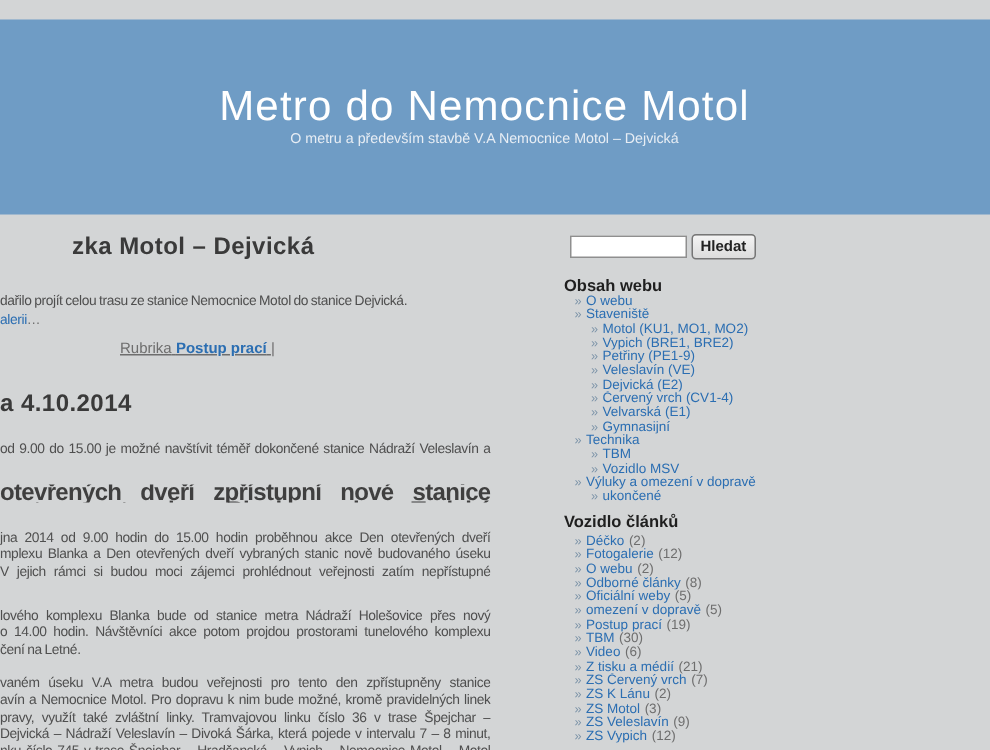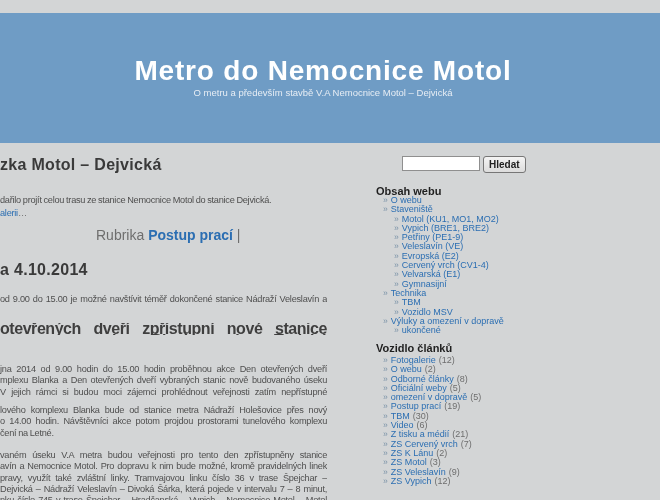--- a/index.html
+++ b/index.html
@@ -1,47 +1,47 @@
 <!DOCTYPE html>
 <html><head>
 <meta charset="utf-8">
 <style>
   html,body{margin:0;padding:0;}
   body{width:660px;height:500px;overflow:hidden;font-family:"Liberation Sans","DejaVu Sans",sans-serif;}
   .page{position:relative;width:660px;height:500px;background:#d3d5d6;overflow:hidden;}
 
   
   .masthead{position:absolute;top:13px;left:0;width:646px;height:130px;background:#6f9cc5;text-align:center;}
-  .site-title{position:absolute;top:44px;left:0;right:0;color:#ffffff;font-size:28px;line-height:28px;font-weight:bold;letter-spacing:0.8px;cursor:pointer;}
+  .site-title{position:absolute;top:44px;left:0;right:0;color:#ffffff;font-size:28px;line-height:28px;font-weight:normal;letter-spacing:0.8px;cursor:pointer;}
   .site-subtitle{position:absolute;top:74px;left:0;right:0;color:#e7edf4;font-size:9.5px;line-height:12px;}
   .head-strip{position:absolute;top:13px;left:646px;width:14px;height:130px;background:#6f9cc5;}
 
   
   .main{position:absolute;top:143px;left:0;width:327px;color:#4f4f4f;}
   .post-title{position:absolute;left:0;margin:0;font-size:16px;line-height:19px;font-weight:bold;color:#3a3a3a;letter-spacing:0.3px;white-space:nowrap;}
-  .t1{top:12px;}
+  .t1{top:12px;padding-left:48px;}
   .t2{top:117px;}
   .bodytext{font-size:9.2px;letter-spacing:-0.25px;word-spacing:-0.5px;line-height:11.35px;}
   .excerpt{position:absolute;top:52px;left:0;white-space:nowrap;}
   .gallery-line{position:absolute;top:65px;left:0;white-space:nowrap;}
-  .meta-line{position:absolute;top:84px;left:96px;white-space:nowrap;font-size:14px;color:#6e6e6e;}
+  .meta-line{position:absolute;top:84px;left:80px;white-space:nowrap;font-size:10px;color:#6e6e6e;text-decoration:underline;}
   .meta-line .mlink{font-weight:bold;}
   .intro{position:absolute;top:151px;left:0;}
   .subhead{position:absolute;top:180px;left:0;font-weight:bold;color:#3f3f3f;font-size:16px;letter-spacing:-0.45px;word-spacing:-0.5px;line-height:11.5px;}
-  .pA{position:absolute;top:210px;left:0;margin-top:11px;}
+  .pA{position:absolute;top:210px;left:0;}
   .pB{position:absolute;top:262px;left:0;}
   .pC{position:absolute;top:307px;left:0;}
   .jline,.pline{width:327px;text-align:justify;text-align-last:justify;overflow:hidden;height:11.35px;}
   .subhead.jline{height:12px;}
   .pline.plain,.jline.plain{text-align:left;text-align-last:left;}
   a.link{color:#2b6eb2;text-decoration:none;cursor:pointer;}
   .dots{color:#6e6e6e;}
 
   
-  .search-row{position:absolute;top:156px;left:402px;display:flex;}
+  .search-row{position:absolute;top:156px;left:380px;display:flex;align-items:center;}
   .search-input{width:72px;height:13px;border:1px solid #8f8f8f;background:#ffffff;font-size:9px;padding:0 2px;outline:none;}
   .search-btn{margin-left:3px;height:17px;font-size:10px;font-weight:bold;color:#222;padding:0 5px;border:1px solid #767676;border-radius:3px;background:linear-gradient(#f4f4f4,#dcdcdc);font-family:inherit;cursor:pointer;}
   .widget-title{position:absolute;left:376px;margin:0;font-size:11px;line-height:12px;font-weight:bold;color:#1f1f1f;}
   .wt1{top:185px;}
   .wt2{top:342px;}
   .slist{position:absolute;left:376px;width:284px;font-size:9px;line-height:9.3px;}
   .sl1{top:196px;}
   .sl2{top:356px;}
   .s-item{height:9.3px;overflow:hidden;cursor:pointer;}
   .s-item.lvl1{padding-left:7px;}
@@ -99,33 +99,34 @@
   </div>
 
   <h2 class="widget-title wt1">Obsah webu</h2>
   <div class="slist sl1" id="content-list">
       <div class="s-item lvl1"><span class="chev">»</span><a class="slink">O webu</a></div>
       <div class="s-item lvl1"><span class="chev">»</span><a class="slink">Staveniště</a></div>
       <div class="s-item lvl2"><span class="chev">»</span><a class="slink">Motol (KU1, MO1, MO2)</a></div>
       <div class="s-item lvl2"><span class="chev">»</span><a class="slink">Vypich (BRE1, BRE2)</a></div>
       <div class="s-item lvl2"><span class="chev">»</span><a class="slink">Petřiny (PE1-9)</a></div>
       <div class="s-item lvl2"><span class="chev">»</span><a class="slink">Veleslavín (VE)</a></div>
-      <div class="s-item lvl2"><span class="chev">»</span><a class="slink">Evropská (E2)</a></div>
+      <div class="s-item lvl2"><span class="chev">»</span><a class="slink">Dejvická (E2)</a></div>
       <div class="s-item lvl2"><span class="chev">»</span><a class="slink">Červený vrch (CV1-4)</a></div>
       <div class="s-item lvl2"><span class="chev">»</span><a class="slink">Velvarská (E1)</a></div>
       <div class="s-item lvl2"><span class="chev">»</span><a class="slink">Gymnasijní</a></div>
       <div class="s-item lvl1"><span class="chev">»</span><a class="slink">Technika</a></div>
       <div class="s-item lvl2"><span class="chev">»</span><a class="slink">TBM</a></div>
       <div class="s-item lvl2"><span class="chev">»</span><a class="slink">Vozidlo MSV</a></div>
       <div class="s-item lvl1"><span class="chev">»</span><a class="slink">Výluky a omezení v dopravě</a></div>
       <div class="s-item lvl2"><span class="chev">»</span><a class="slink">ukončené</a></div>
     </div>
 
   <h2 class="widget-title wt2">Vozidlo článků</h2>
   <div class="slist sl2" id="cat-list">
+      <div class="s-item lvl1"><span class="chev">»</span><a class="slink">Déčko</a><span class="cnt">(2)</span></div>
       <div class="s-item lvl1"><span class="chev">»</span><a class="slink">Fotogalerie</a><span class="cnt">(12)</span></div>
       <div class="s-item lvl1"><span class="chev">»</span><a class="slink">O webu</a><span class="cnt">(2)</span></div>
       <div class="s-item lvl1"><span class="chev">»</span><a class="slink">Odborné články</a><span class="cnt">(8)</span></div>
       <div class="s-item lvl1"><span class="chev">»</span><a class="slink">Oficiální weby</a><span class="cnt">(5)</span></div>
       <div class="s-item lvl1"><span class="chev">»</span><a class="slink">omezení v dopravě</a><span class="cnt">(5)</span></div>
       <div class="s-item lvl1"><span class="chev">»</span><a class="slink">Postup prací</a><span class="cnt">(19)</span></div>
       <div class="s-item lvl1"><span class="chev">»</span><a class="slink">TBM</a><span class="cnt">(30)</span></div>
       <div class="s-item lvl1"><span class="chev">»</span><a class="slink">Video</a><span class="cnt">(6)</span></div>
       <div class="s-item lvl1"><span class="chev">»</span><a class="slink">Z tisku a médií</a><span class="cnt">(21)</span></div>
       <div class="s-item lvl1"><span class="chev">»</span><a class="slink">ZS Červený vrch</a><span class="cnt">(7)</span></div>

